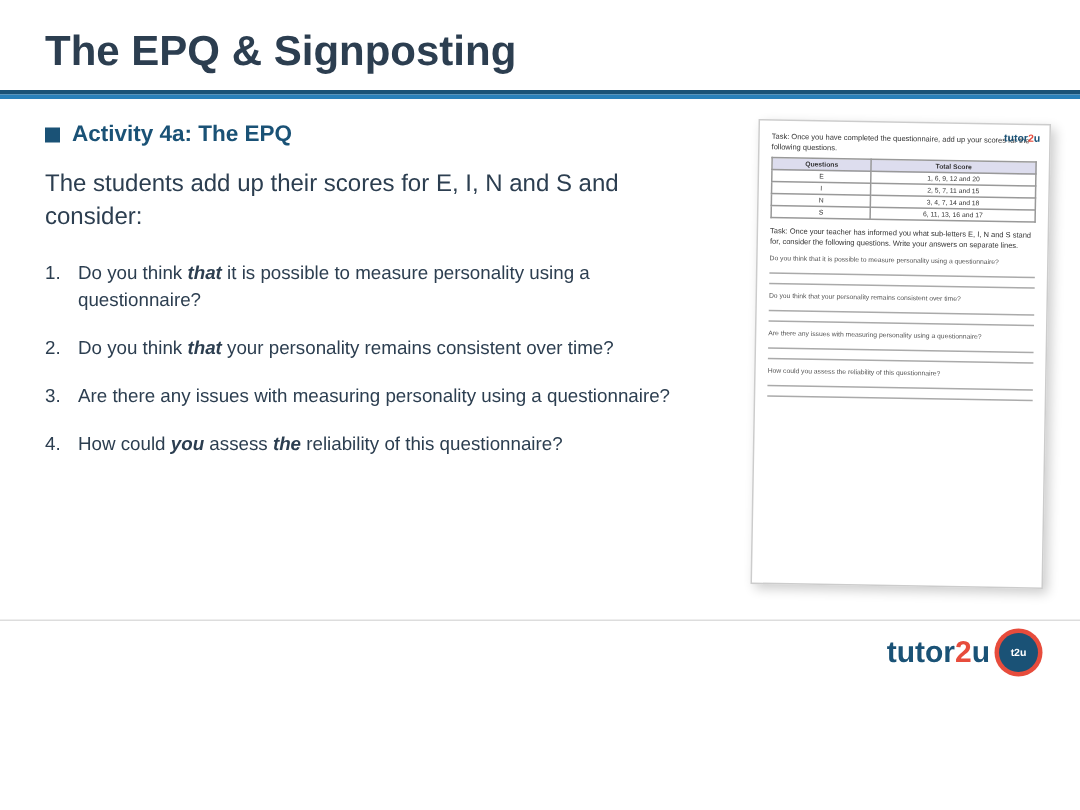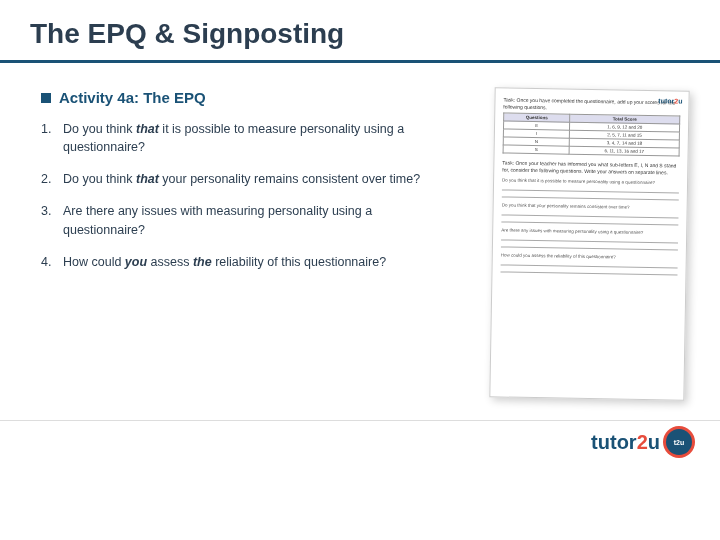--- a/index.html
+++ b/index.html
@@ -35,21 +35,21 @@
     .divider-blue {
       height: 3px;
       background: #2980b9;
       width: 100%;
     }
 
     
     .main {
       display: flex;
       flex: 1;
-      padding: 11px;
+      padding: 0;
     }
 
     
     .left-content {
       flex: 1;
       padding: 15px 30px 15px 30px;
     }
 
     
     .activity-label {
@@ -253,20 +253,21 @@
 
   <div class="main">
 
     <div class="left-content">
 
       <div class="activity-label">
         <span class="bullet-square"></span>
         <span>Activity 4a: The EPQ</span>
       </div>
 
+      <p class="intro-text">The students add up their scores for E, I, N and S and consider:</p>
 
       <ol class="questions-list">
 
         <li class="question-item">
           <span class="question-number">1.</span>
           <span class="question-text">
             Do you think <strong>that</strong> it is possible to measure personality using a questionnaire?
           </span>
         </li>
 

